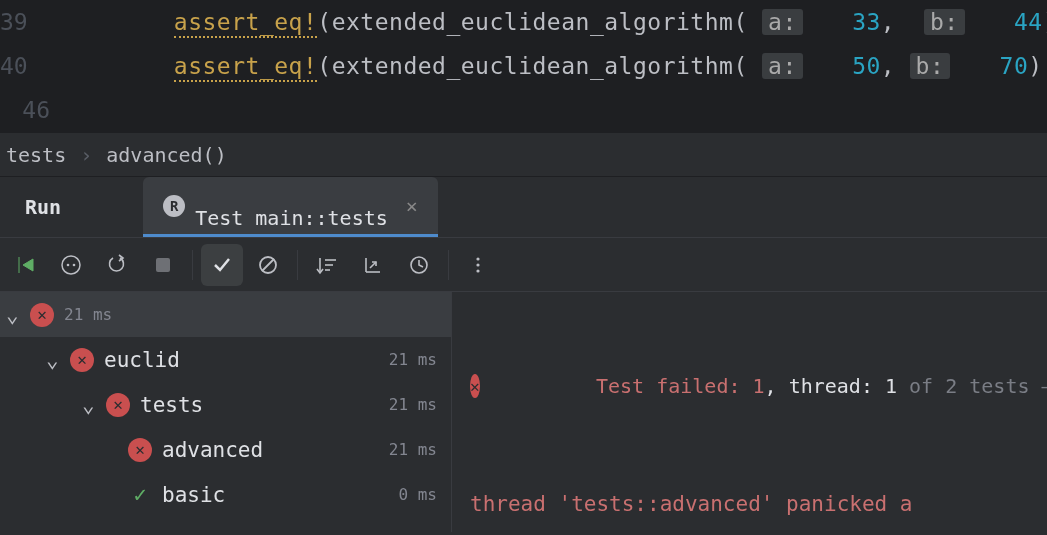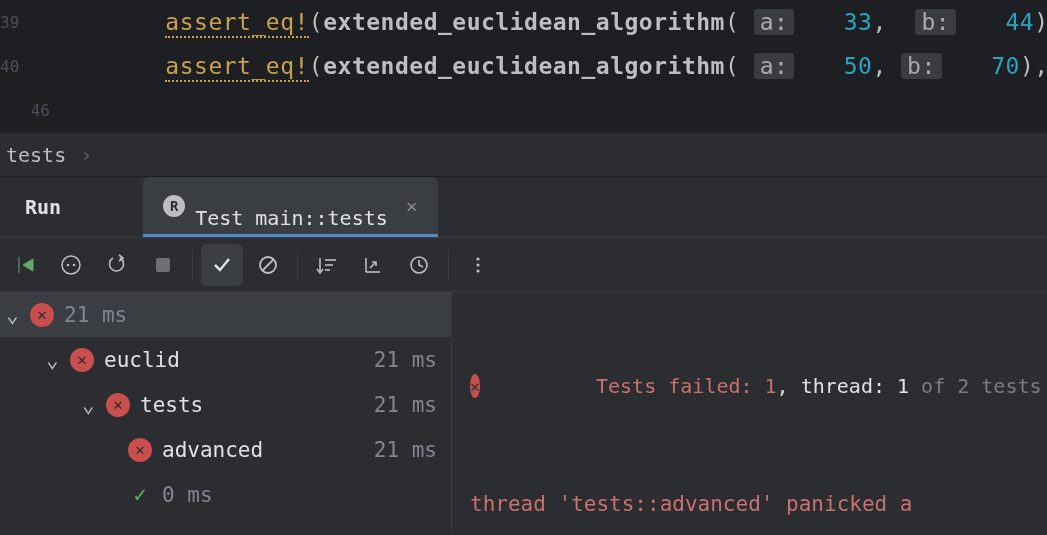--- a/index.html
+++ b/index.html
@@ -21,29 +21,29 @@
   .line {
     display: flex;
     align-items: center;
     height: 44px;
     white-space: pre;
   }
   .gutter {
     width: 110px;
     text-align: right;
     color: #4b5059;
-    font-size: 16px;
+    font-size: 23px;
     padding-right: 60px;
   }
   .code {
     font-size: 23px;
     letter-spacing: 0.5px;
   }
   .tok-macro { color: #c8a24b; border-bottom: 2px dotted #c8a24b; padding-bottom:1px; }
-  .tok-fn { color: #bcbec4; font-weight: bold; }
+  .tok-fn { color: #bcbec4; }
   .tok-param { color: #aaa; background: #3a3d40; padding: 0 6px; border-radius:3px; }
   .tok-num { color: #2aa4c3; margin-left: 35px; }
   .tok-punct { color: #bcbec4; }
 
   
   .breadcrumb {
     display:flex;
     align-items:center;
     height: 45px;
     background: #2b2d30;
@@ -137,21 +137,21 @@
     width:24px;height:24px;border-radius:50%;
     background:#c94f4f;color:#2b2d30;
     display:flex;align-items:center;justify-content:center;
     font-size:16px;font-weight:bold;margin-right:10px;
   }
   .status-pass {
     color:#5fad65;font-size:22px;margin-right:10px;
     display:inline-block;width:24px;text-align:center;
   }
   .tree-label { flex:1; }
-  .tree-time { color:#838690;font-size:21px;padding-right:14px; }
+  .tree-time { color:#838690;font-size:16px;padding-right:14px; }
   .indent1 { padding-left:46px; }
   .indent2 { padding-left:82px; }
   .indent3 { padding-left:128px; }
 
   .console {
     flex:1;
     background:#2b2d30;
     padding: 10px 18px;
     font-size:21px;
     overflow:hidden;
@@ -184,20 +184,21 @@
   </div>
   <div class="line">
     <div class="gutter">46</div>
     <div class="code"></div>
   </div>
 </div>
 
 <div class="breadcrumb">
   <span>tests</span>
   <span class="breadcrumb-sep">›</span>
+  <span>advanced()</span>
 </div>
 
 <div class="run-panel-header">
   <span class="title">Run</span>
   <div class="tab">
     <span class="rust-icon">R</span>
     <span class="label">Test main::tests</span>
     <span class="close">×</span>
   </div>
 </div>
@@ -296,30 +297,31 @@
     </div>
 
     <div class="tree-row indent3">
       <span class="status-fail">✕</span>
       <span class="tree-label">advanced</span>
       <span class="tree-time">21 ms</span>
     </div>
 
     <div class="tree-row indent3">
       <span class="status-pass">✓</span>
+      <span class="tree-label">basic</span>
       <span class="tree-time">0 ms</span>
     </div>
 
   </div>
 
   <div class="console">
     <div class="summary">
       <span class="status-fail">✕</span>
       <span>
-        <span class="c-err">Tests failed: </span><span class="c-err">1</span><span class="c-pass">, </span><span class="c-pass">thread: </span><span class="c-pass">1</span><span class="c-dim"> of 2 tests – 21 ms</span>
+        <span class="c-err">Test failed: </span><span class="c-err">1</span><span class="c-pass">, </span><span class="c-pass">thread: </span><span class="c-pass">1</span><span class="c-dim"> of 2 tests – 21 ms</span>
       </span>
     </div>
     <div class="c-err">thread 'tests::advanced' panicked a</div>
     
     
     
   </div>
 </div>
 
 </body></html>

